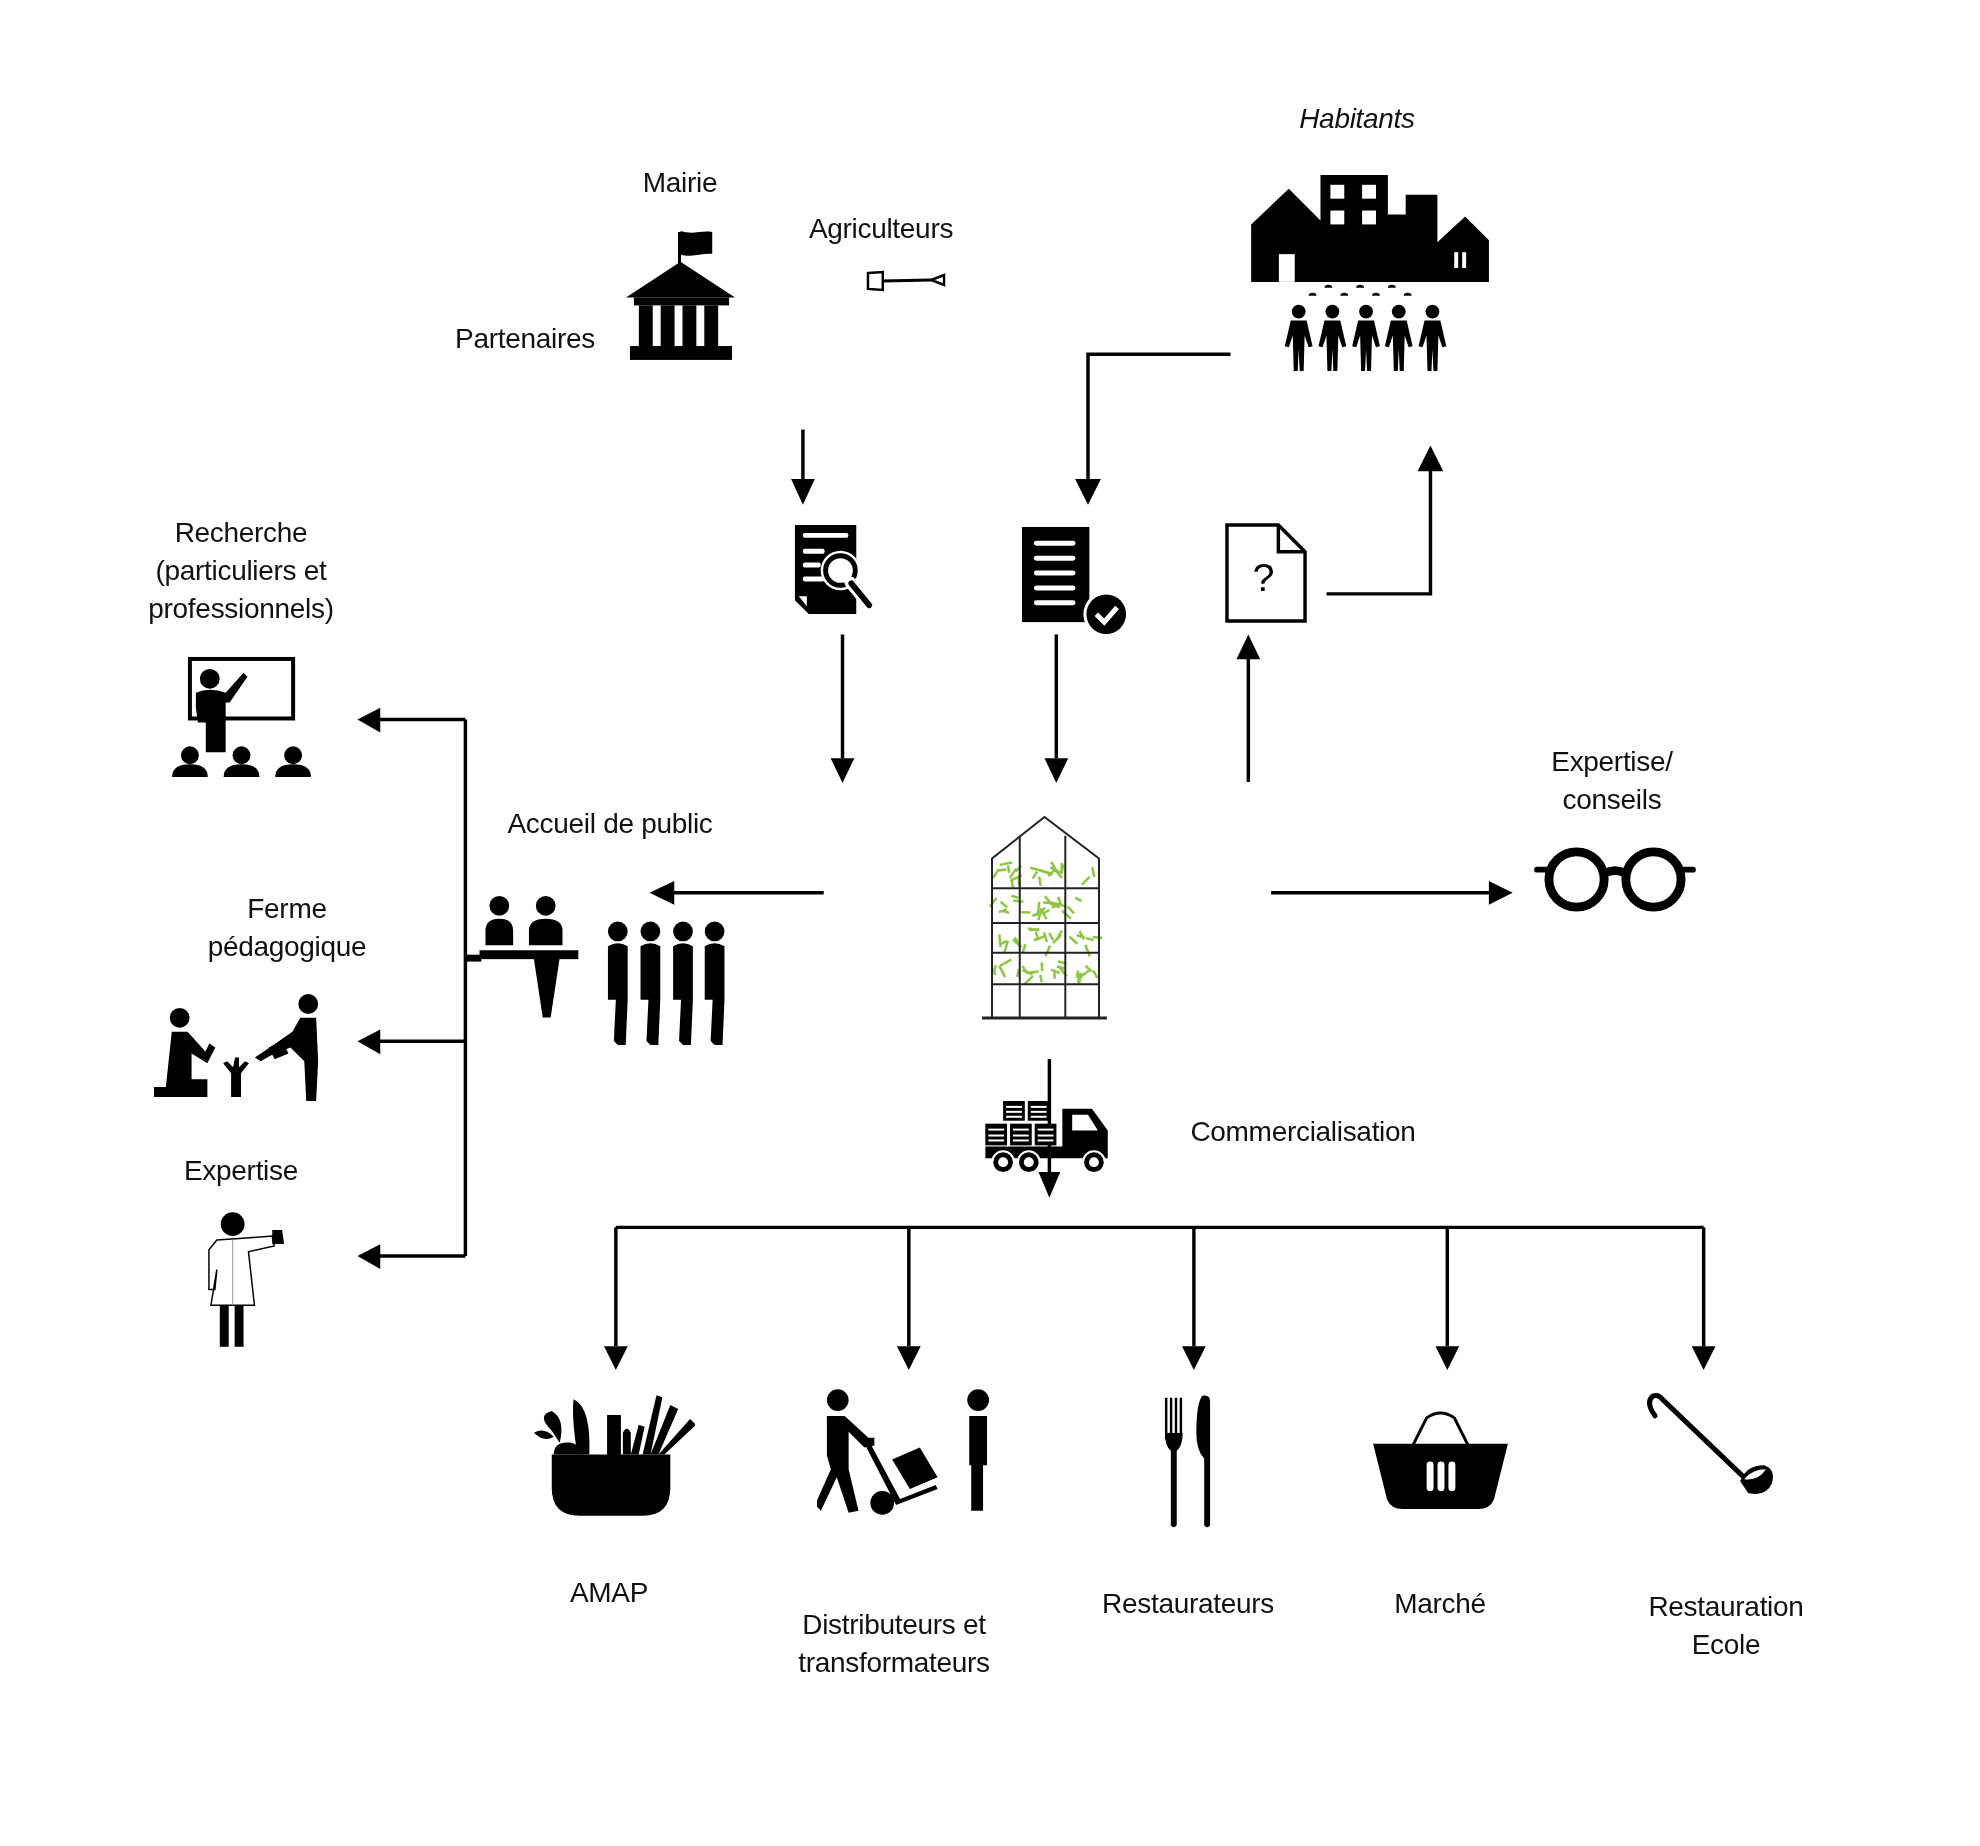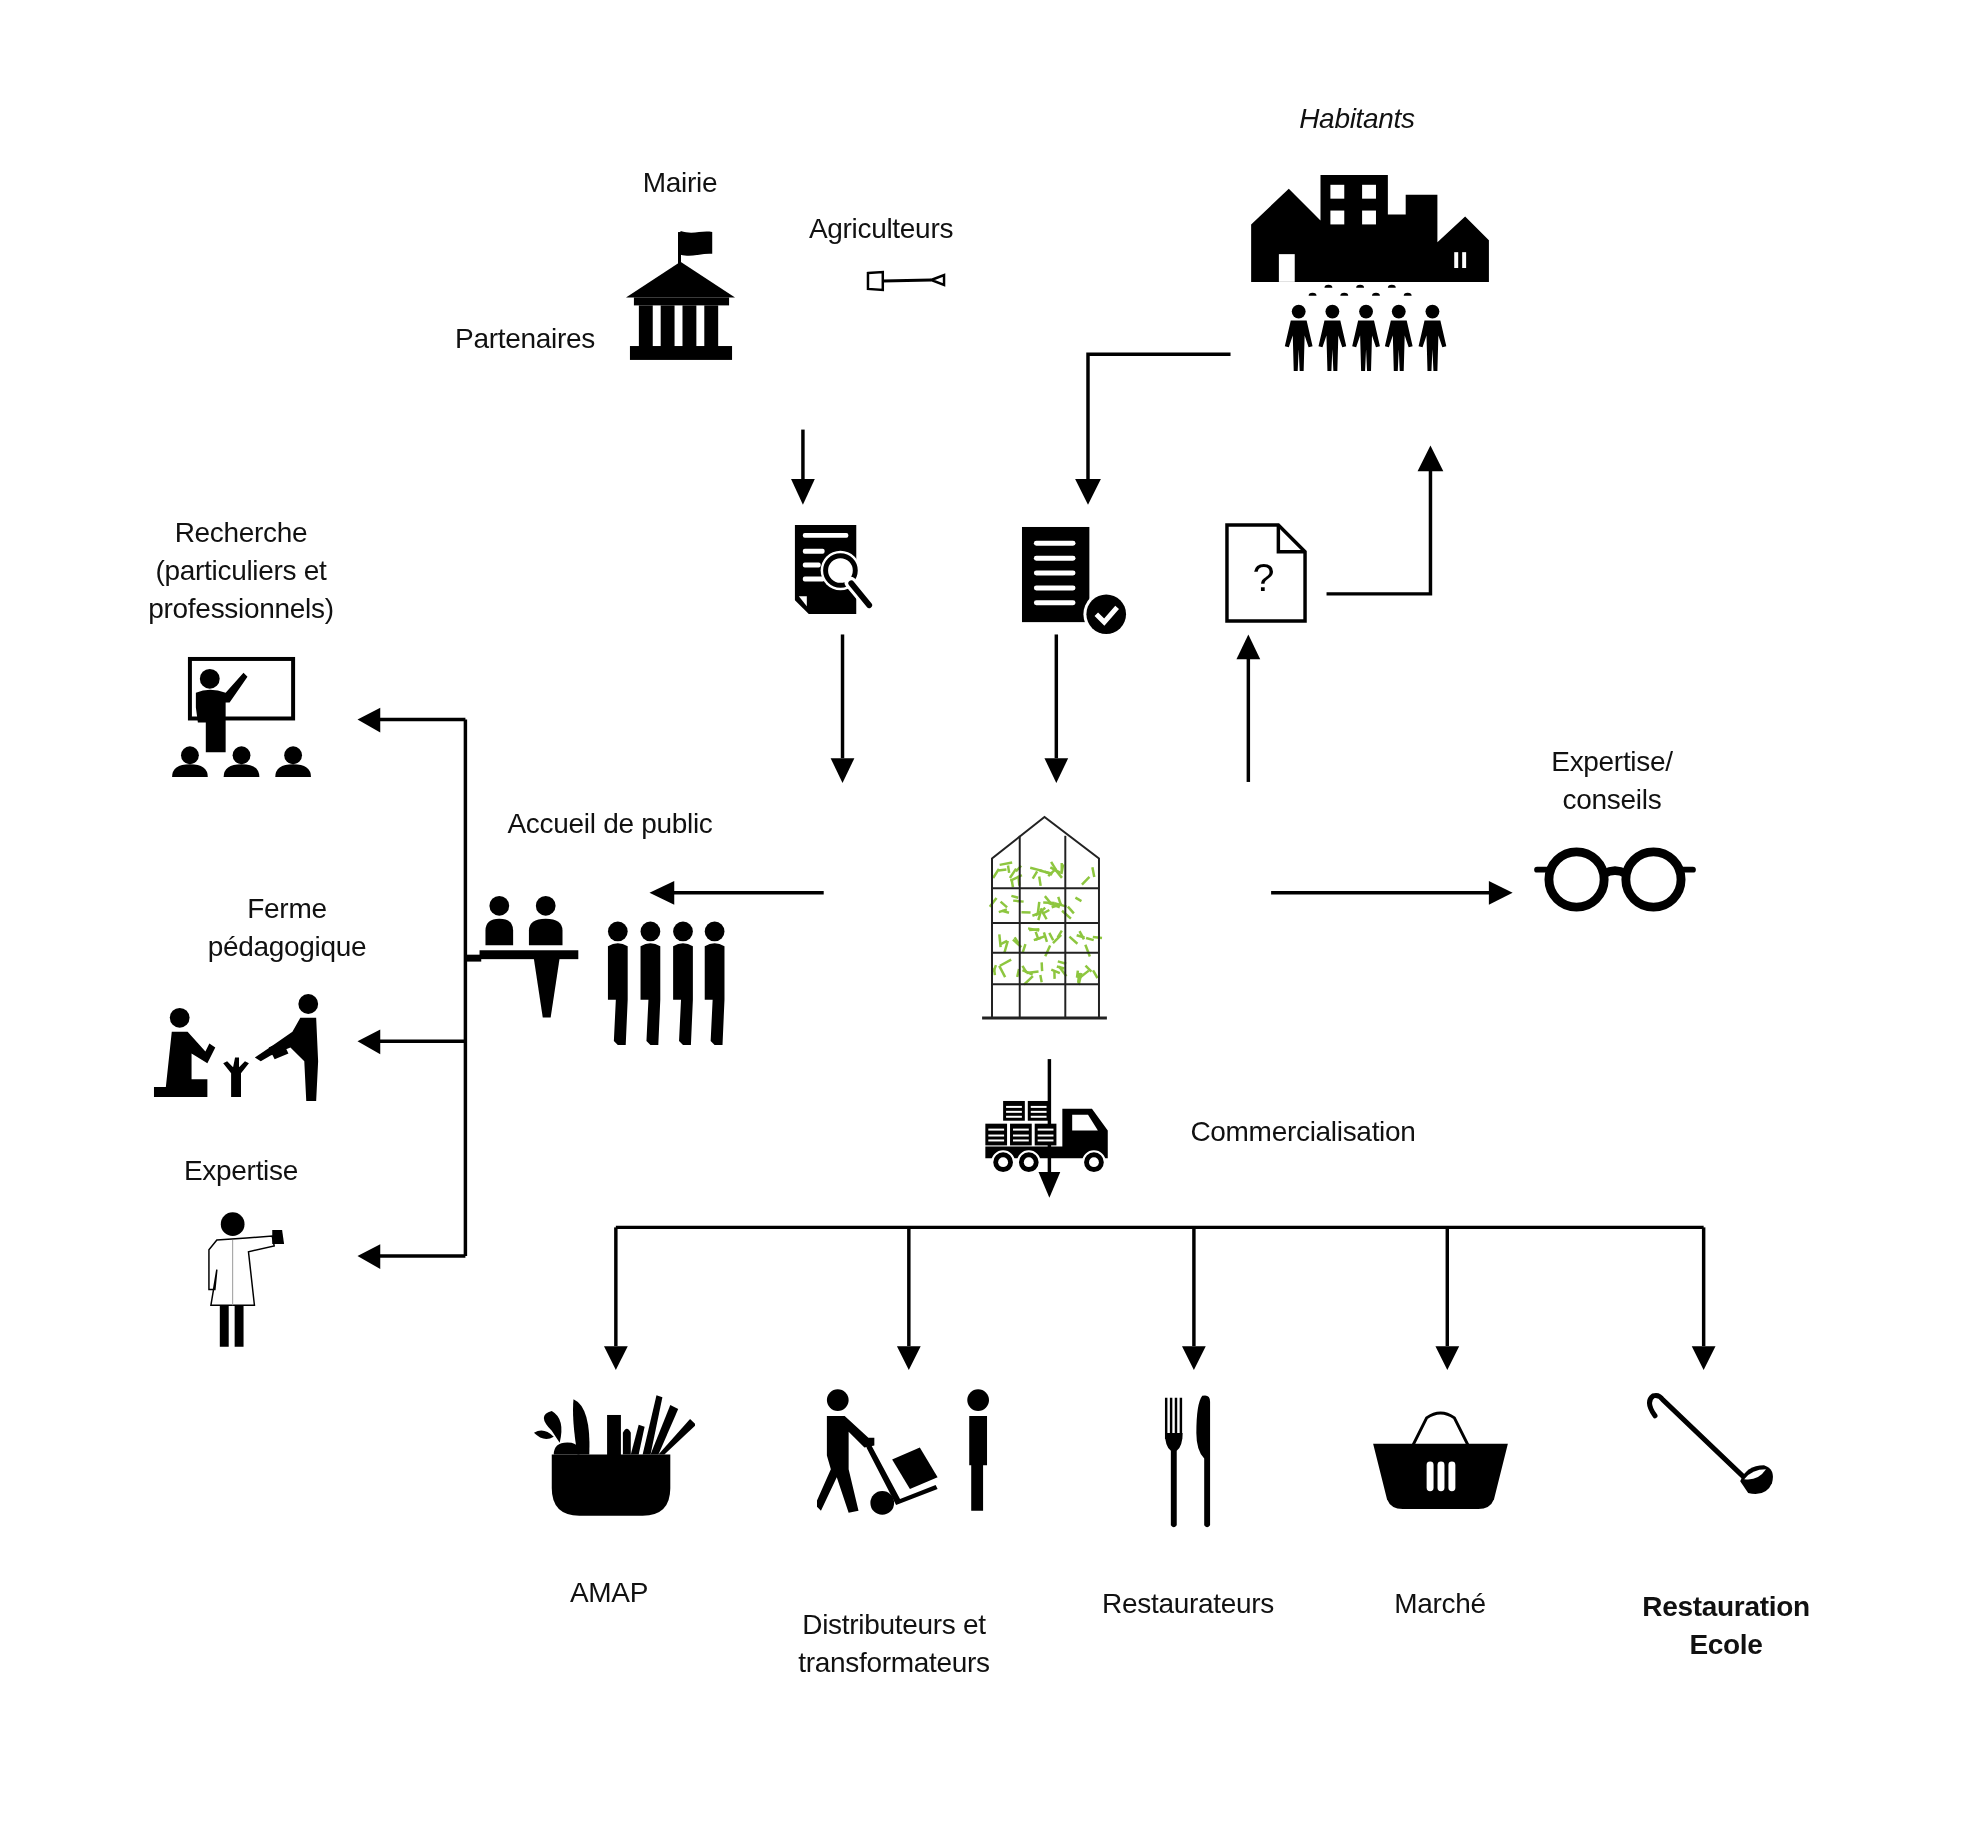--- a/index.html
+++ b/index.html
@@ -480,17 +480,17 @@
 <div class="lbl" style="left:894px; top:1574px;margin-top:32px;">
   <span>Distributeurs et</span>
   <span>transformateurs</span>
 </div>
 <div class="lbl" style="left:1188px; top:1585px;">
   <span>Restaurateurs</span>
 </div>
 <div class="lbl" style="left:1440px; top:1585px;">
   <span>Marché</span>
 </div>
-<div class="lbl" style="left:1726px; top:1588px;font-weight:bold;">
+<div class="lbl" style="left:1726px; top:1588px;">
   <span>Restauration</span>
   <span>Ecole</span>
 </div>
 
 
 </body></html>

